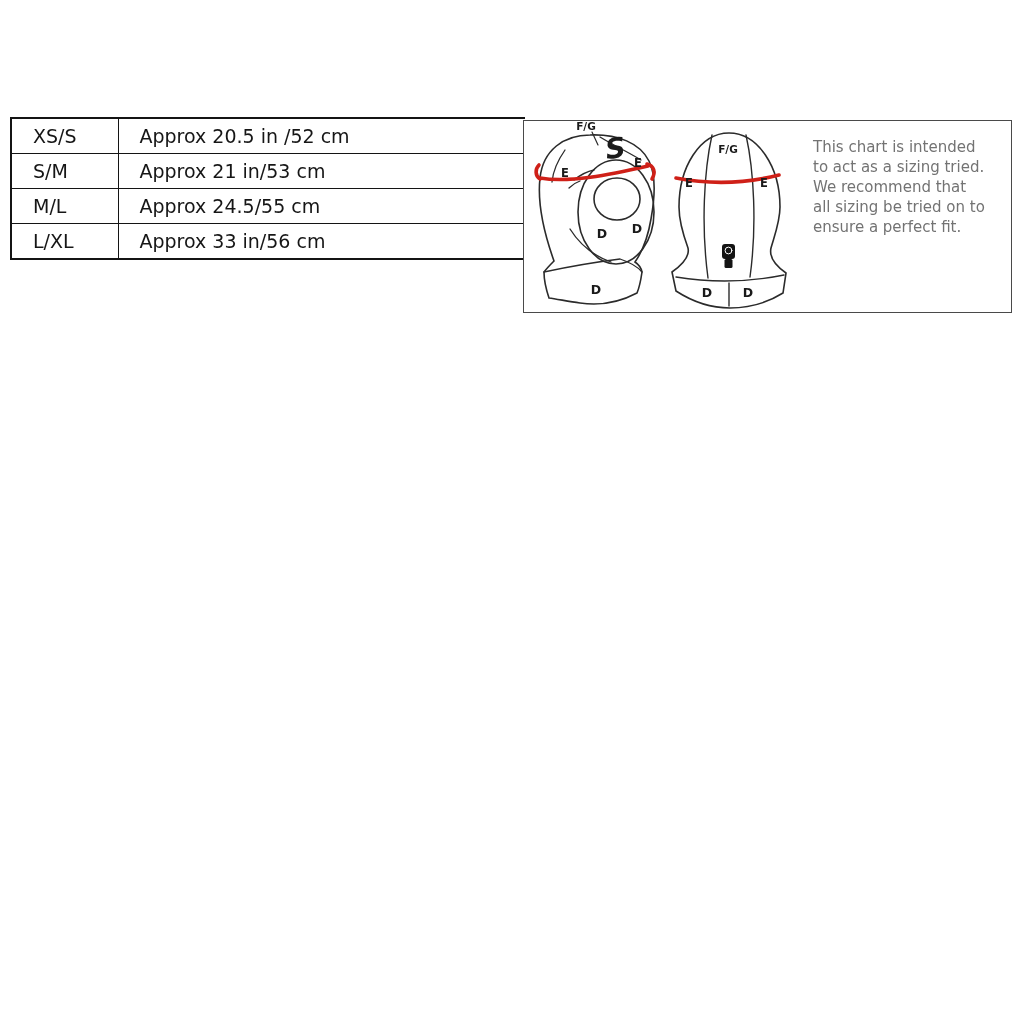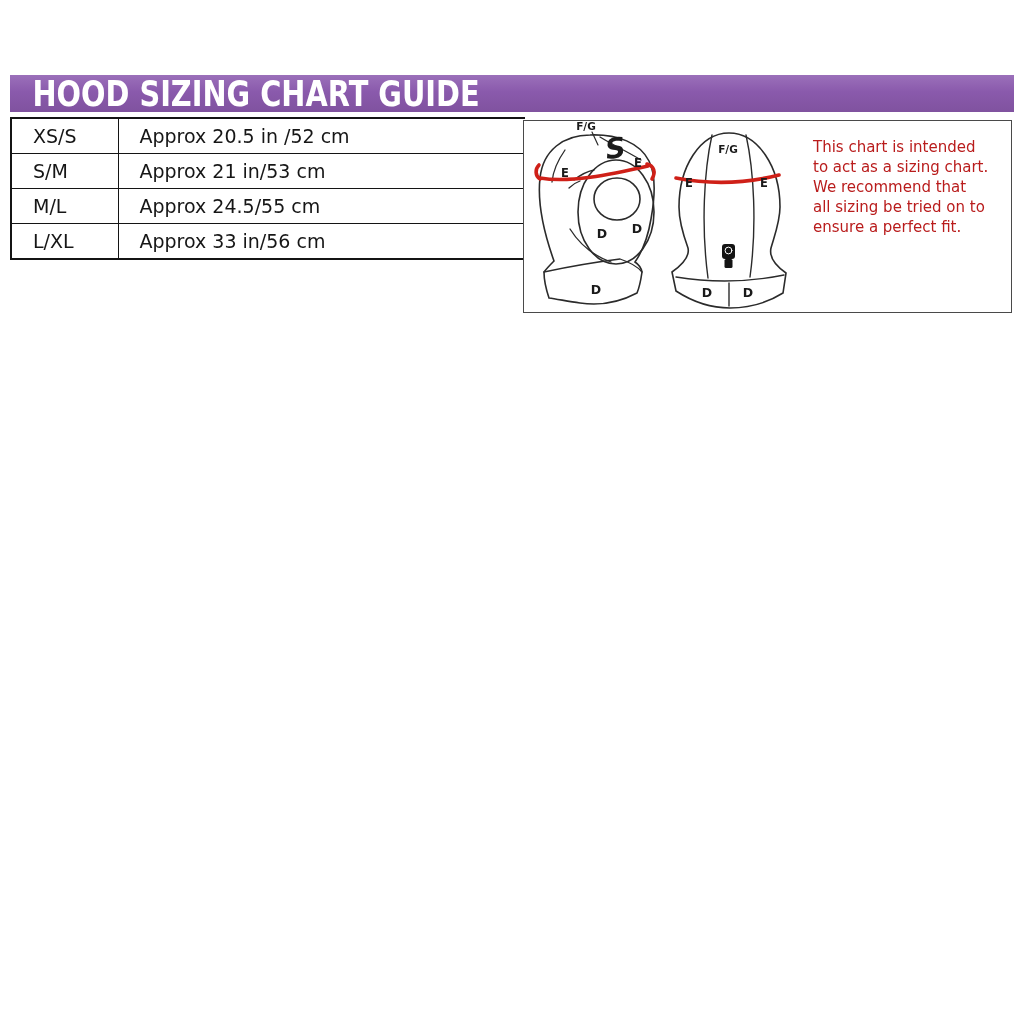--- a/index.html
+++ b/index.html
@@ -25,31 +25,28 @@
   table.size-table th{height:31px;font-size:19.5px;font-weight:bold;}
   table.size-table td{height:32px;font-size:19px;font-weight:normal;padding-left:21px;}
   .cell-pad1{padding-left:11px;}
   .cell-pad2{padding-left:9px;}
 
   
   .diagram-panel{position:absolute;left:523px;top:120px;width:489px;height:193px;
     background:#ffffff;border:1.5px solid #4a4a4a;z-index:2;box-sizing:border-box;}
   .diagram-panel svg{position:absolute;left:0;top:0;}
   .note{position:absolute;left:289px;top:16px;width:195px;
-    font-size:15px;line-height:20px;color:#b91c1c;}
+    font-size:15px;line-height:20px;color:#737373;}
   svg text{font-family:"DejaVu Sans","Liberation Sans",sans-serif;fill:#1a1a1a;}
 </style>
 </head>
 <body>
 
 <div id="page">
 
-  <div class="title-bar">
-    <span class="title">HOOD SIZING CHART GUIDE</span>
-  </div>
 
   <table class="size-table">
     <colgroup>
         <col class="c1">
         <col>
       </colgroup>
     <tbody>
     <tr>
       <td class="cell-pad1">XS/S</td>
       <td class="cell-pad2">Approx 20.5 in /52 cm</td>
@@ -138,20 +135,20 @@
           <text x="165" y="66" font-size="11.5" font-weight="700">E</text>
           <text x="240" y="66" font-size="11.5" font-weight="700">E</text>
           <text x="183" y="176" font-size="12.5" font-weight="700">D</text>
           <text x="224" y="176" font-size="12.5" font-weight="700">D</text>
         </g>
       </g>
     </svg>
 
     <div class="note">
       <div>This chart is intended</div>
-      <div>to act as a sizing chart.</div>
+      <div>to act as a sizing tried.</div>
       <div>We recommend that</div>
       <div>all sizing be tried on to</div>
       <div>ensure a perfect fit.</div>
     </div>
   </div>
 
 </div>
 
 </body></html>

